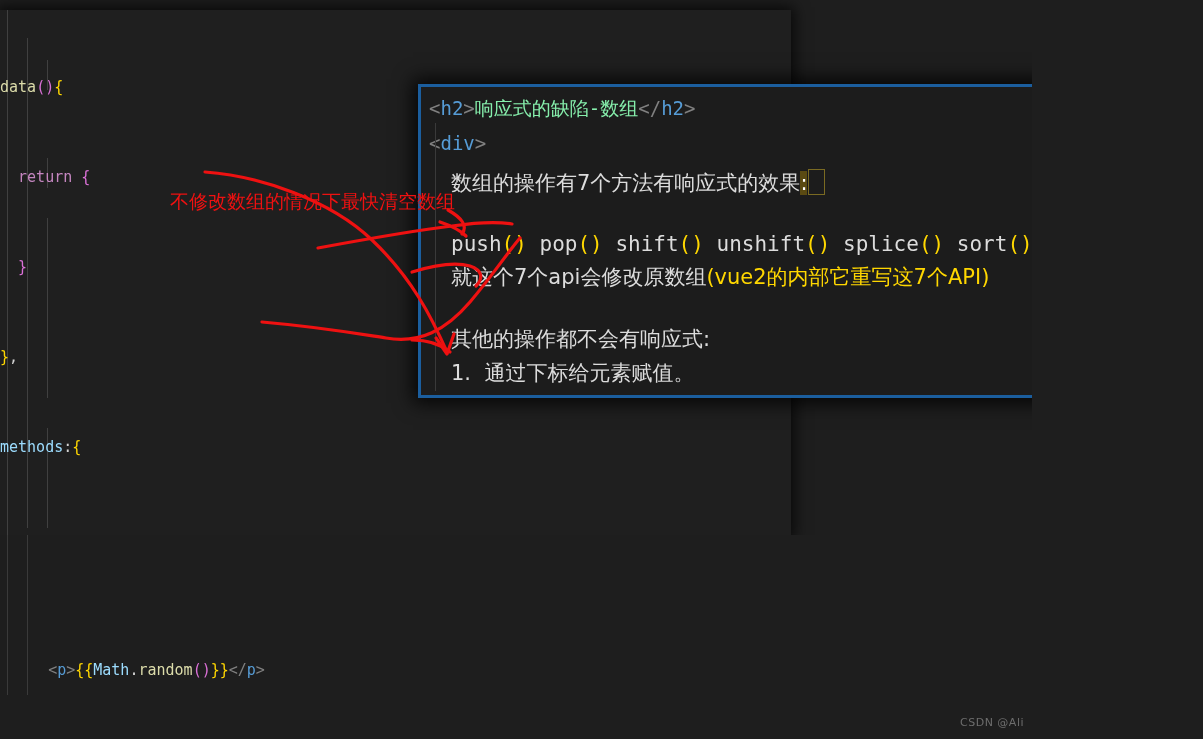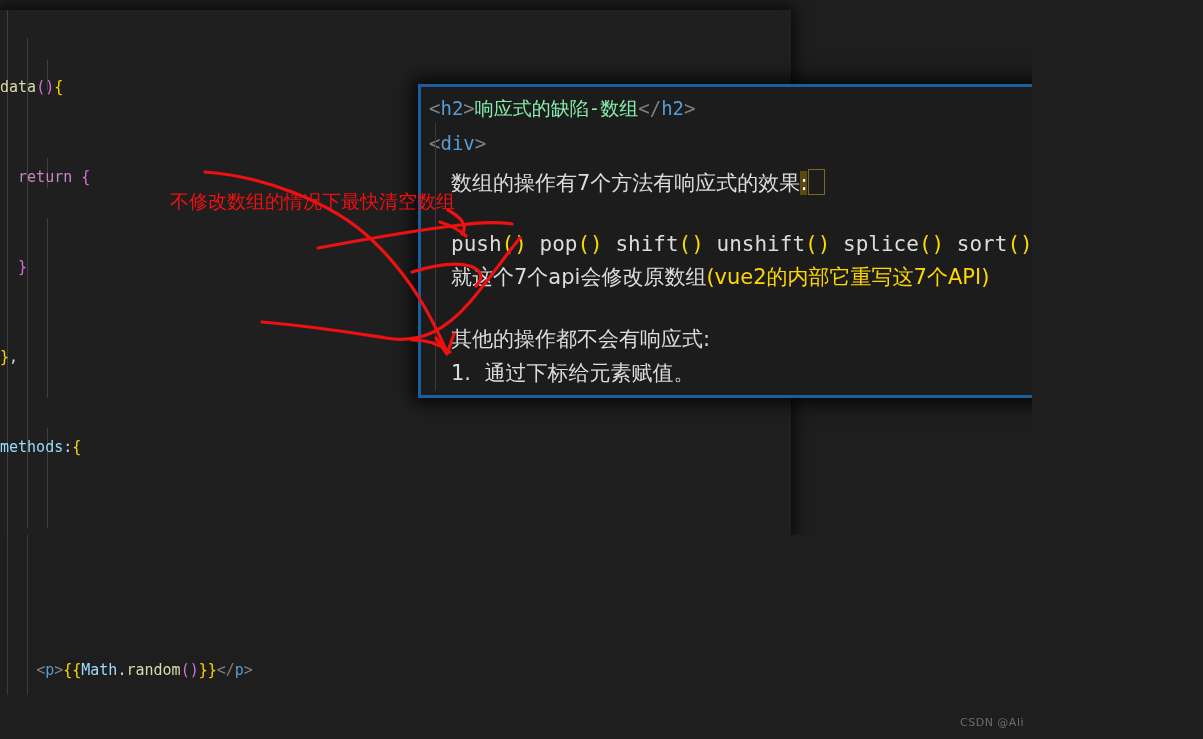--- a/index.html
+++ b/index.html
@@ -13,21 +13,21 @@
   .stage{position:absolute;inset:0;width:1032px;height:739px;overflow:hidden;}
 
   
   .base-editor{
     position:absolute;left:0;top:0;width:1203px;height:739px;
     background:#1e1e1e;
     font-size:15px;line-height:30px;
     white-space:pre;
     color:#d4d4d4;
   }
-  .base-editor .ln{display:block;height:30px;padding-left:0;}
+  .base-editor .ln{display:block;height:30px;padding-left:12px;}
 
   
   .toprow{
     position:absolute;left:0;top:-8px;height:22px;width:1203px;
     overflow:hidden;
     font-size:15px;line-height:30px;white-space:pre;
   }
 
   
   .code-popup{

